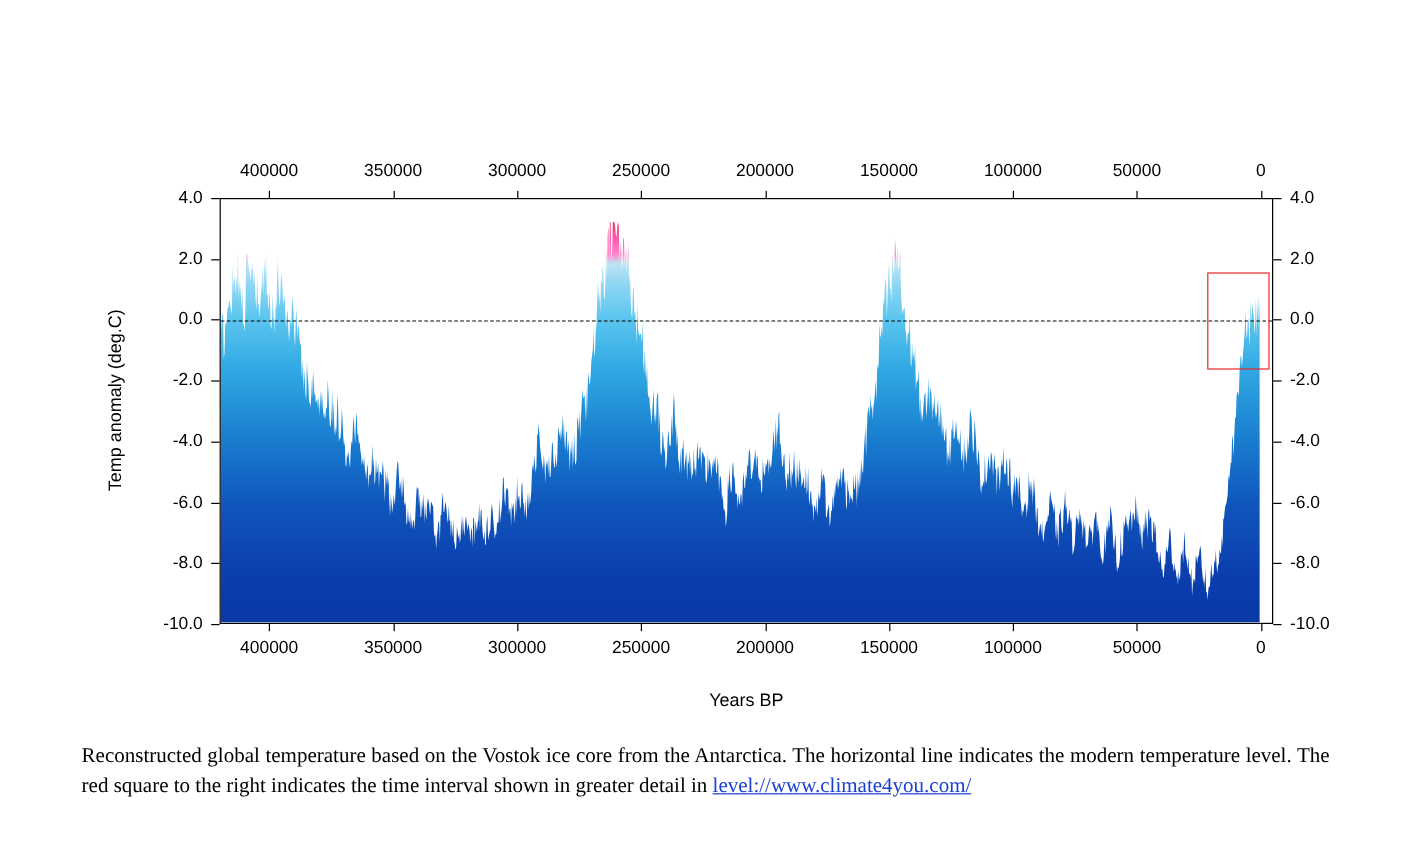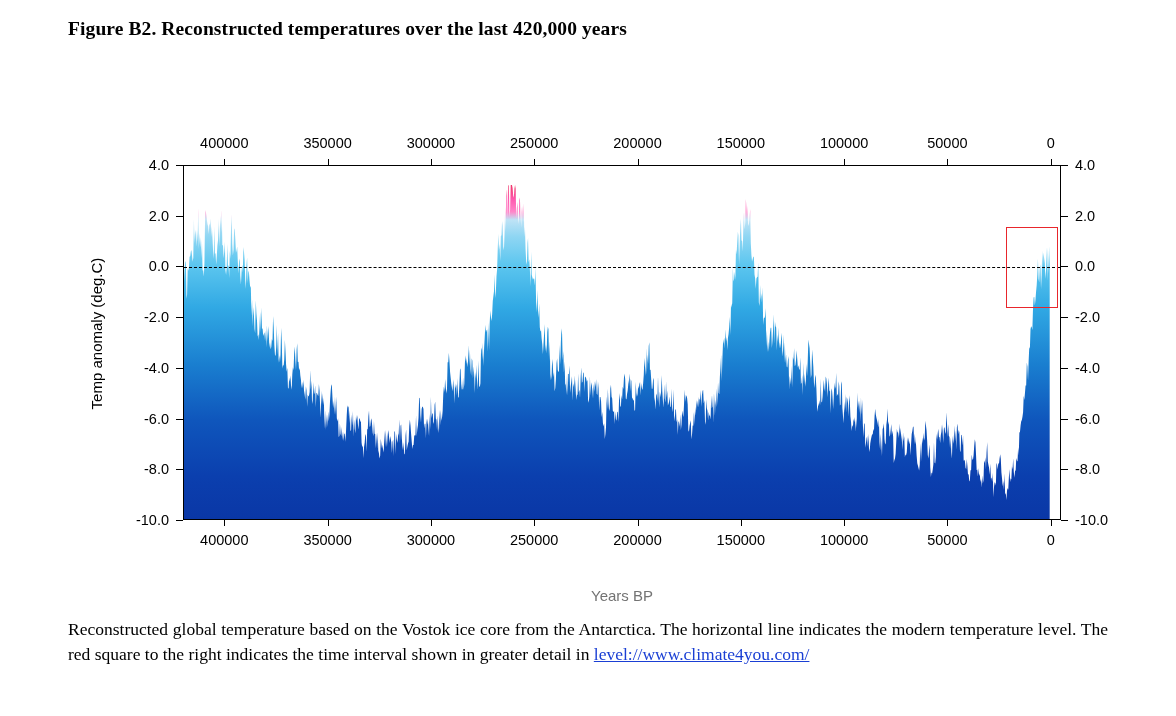--- a/index.html
+++ b/index.html
@@ -111,24 +111,23 @@
     font-size: 15px;
     color: #000;
     transform-origin: 50% 50%;
     transform: rotate(-90deg);
     white-space: nowrap;
   }
   #x-axis-title {
     position: absolute;
     font-family: "Liberation Sans", sans-serif;
     font-size: 15px;
-    color: #737373;
+    color: #000000;
     white-space: nowrap;
     transform: translateX(-50%);
-    margin-top: 12px;
   }
 
   
   #caption {
     position: absolute;
     left: 68px;
     top: 617px;
     width: 1040px;
     font-family: "Liberation Serif", serif;
     font-size: 17.5px;
@@ -140,21 +139,20 @@
     color: #1a3fd4;
     text-decoration: underline;
     cursor: pointer;
   }
 </style>
 </head>
 <body>
 
 <div id="page">
 
-  <div id="figure-title">Figure B2. Reconstructed temperatures over the last 420,000 years</div>
 
   <div id="chart-area">
 
     <div id="y-axis-title" style="left:-62px; top:215px; width:180px; text-align:center;">Temp anomaly (deg.C)</div>
 
     <div id="x-axis-title" style="left:554px; top:465px;">Years BP</div>
 
     <div id="plot-frame">
       <div id="plot-inner">
         <svg id="series-svg" viewBox="0 0 878 355" preserveAspectRatio="none">

